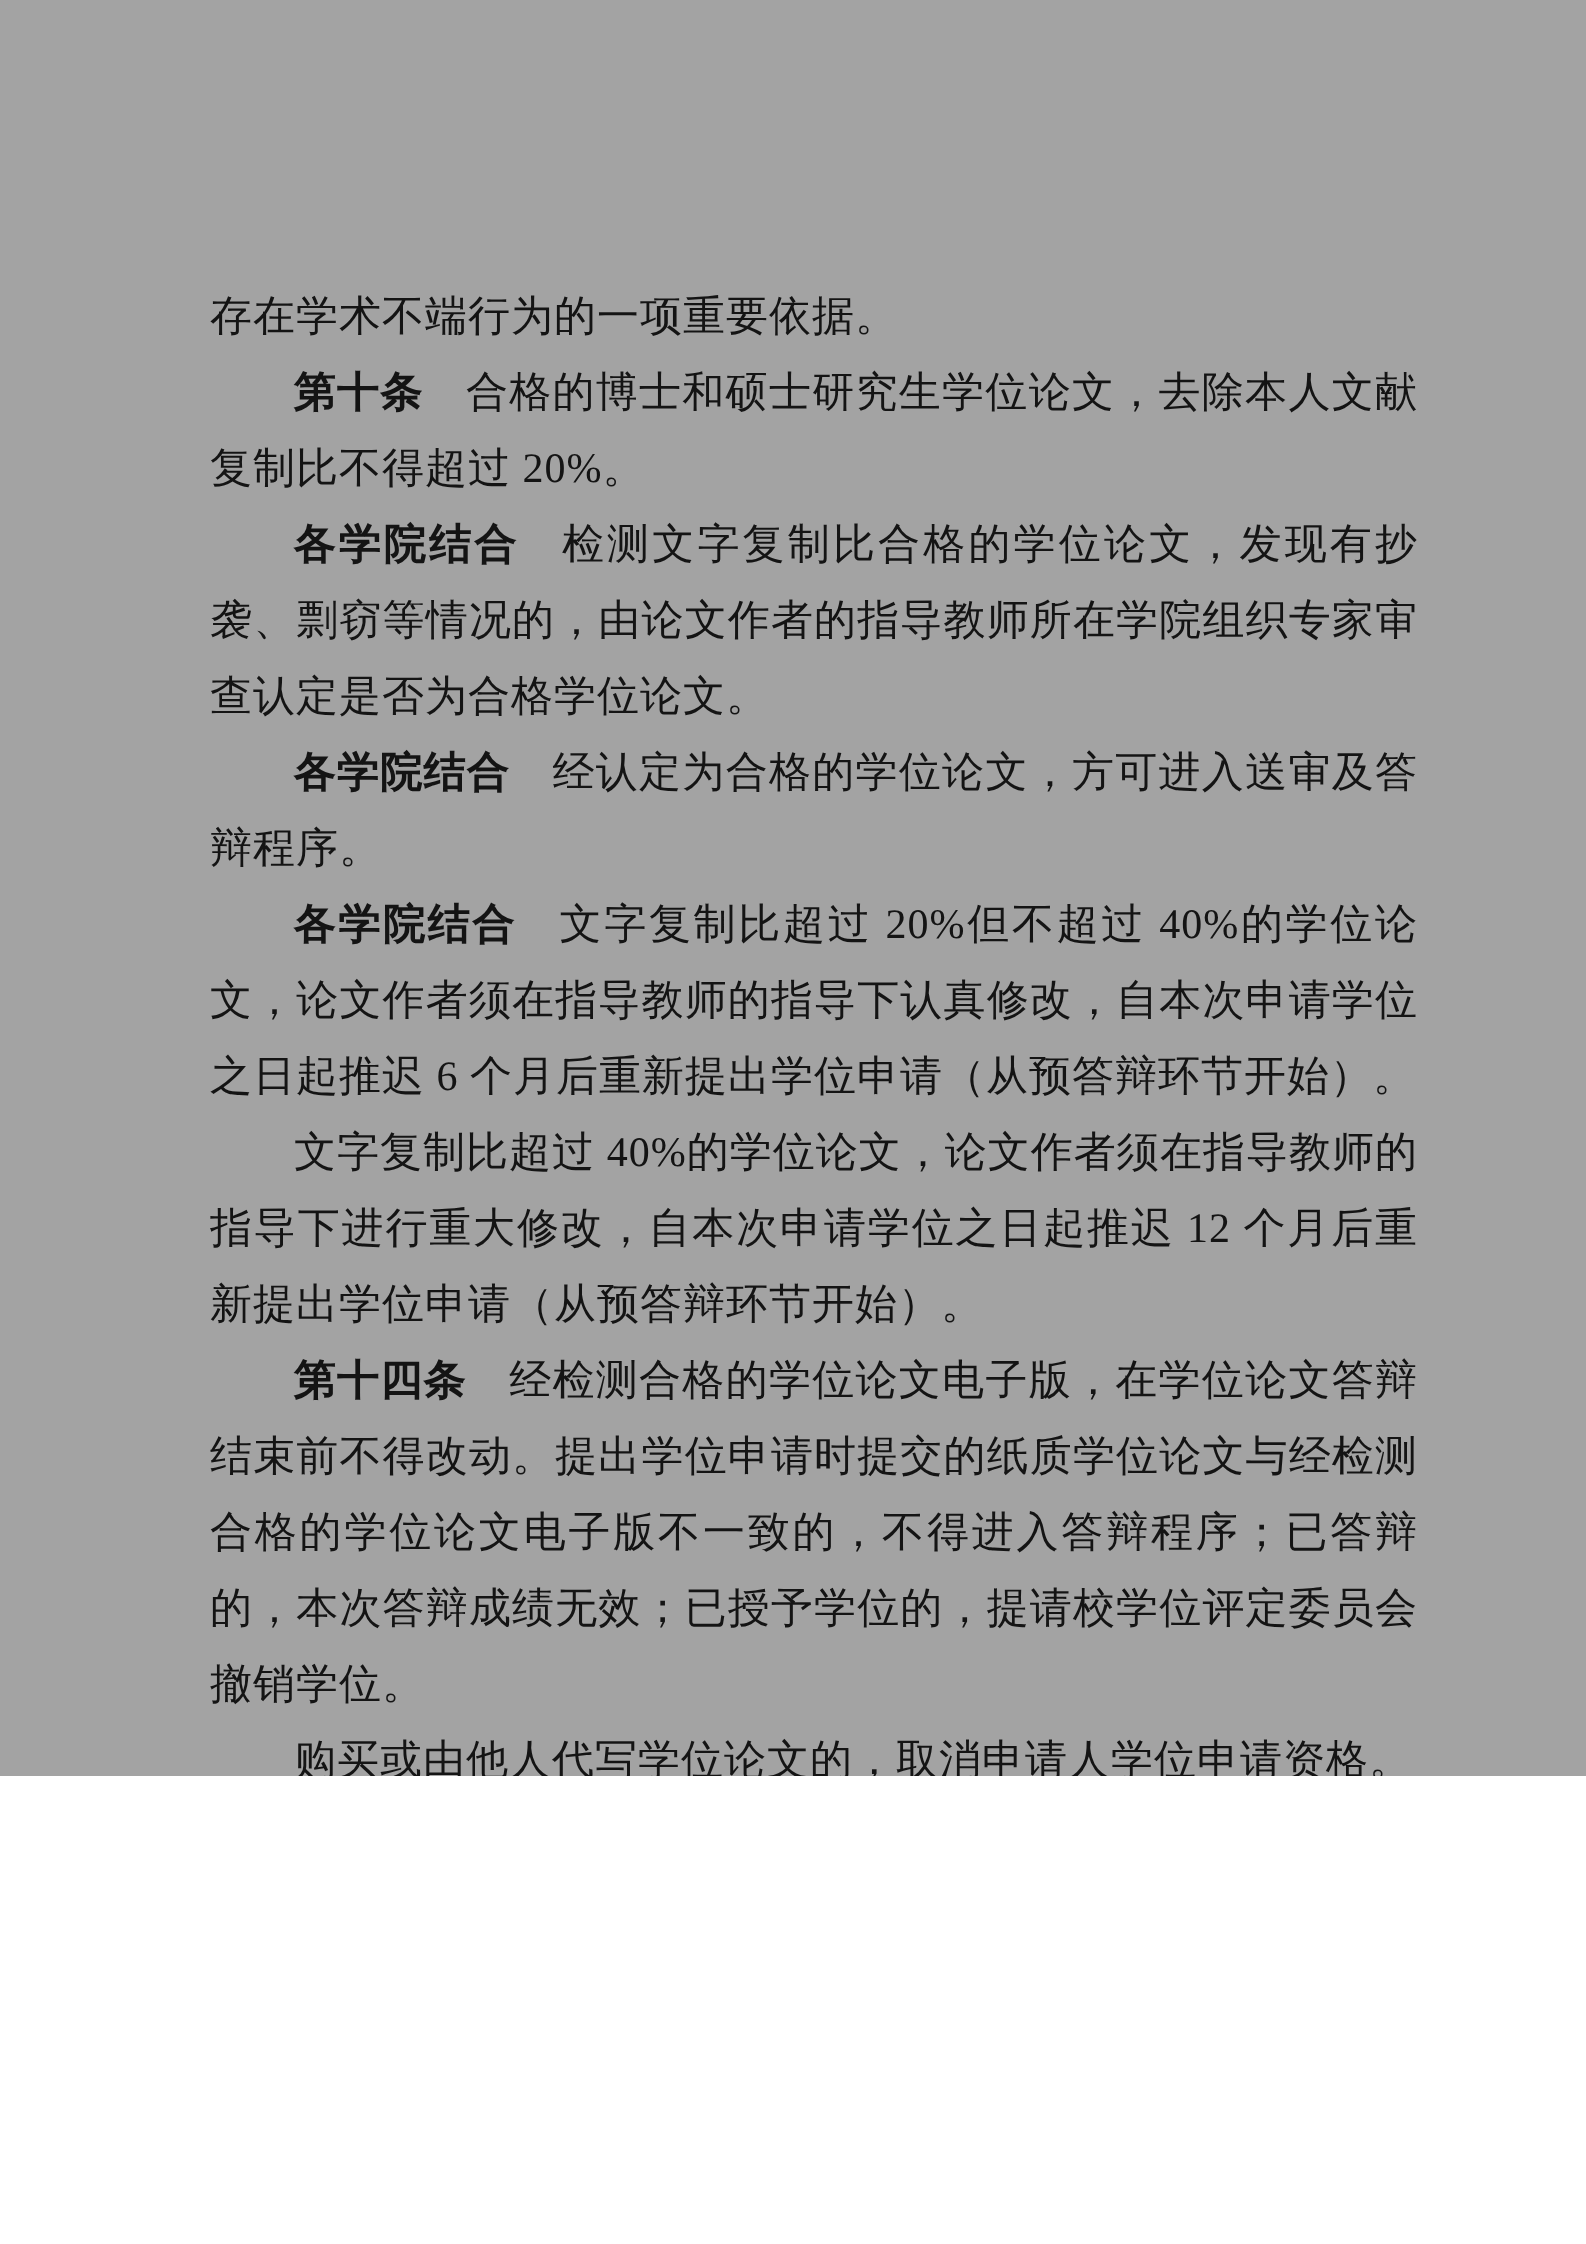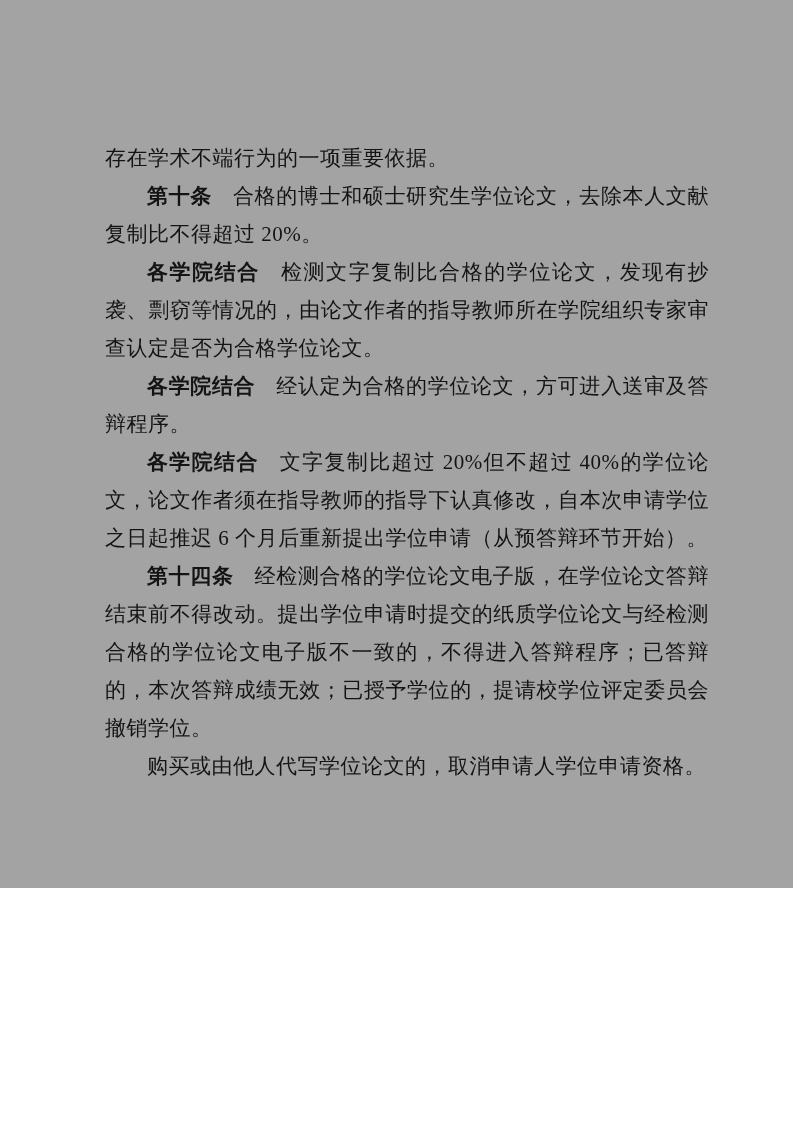--- a/index.html
+++ b/index.html
@@ -52,17 +52,18 @@
 </head>
 <body>
 
 <div class="page">
   <div class="doc-body">
       <p class="para no-indent"><span>存在学术不端行为的一项重要依据。</span></p>
       <p class="para"><b class="term">第十条</b><span>合格的博士和硕士研究生学位论文，去除本人文献复制比不得超过 20%。</span></p>
       <p class="para"><b class="term">各学院结合</b><span>检测文字复制比合格的学位论文，发现有抄袭、剽窃等情况的，由论文作者的指导教师所在学院组织专家审查认定是否为合格学位论文。</span></p>
       <p class="para"><b class="term">各学院结合</b><span>经认定为合格的学位论文，方可进入送审及答辩程序。</span></p>
       <p class="para"><b class="term">各学院结合</b><span>文字复制比超过 20%但不超过 40%的学位论文，论文作者须在指导教师的指导下认真修改，自本次申请学位之日起推迟 6 个月后重新提出学位申请（从预答辩环节开始）。</span></p>
+      <p class="para"><span>文字复制比超过 40%的学位论文，论文作者须在指导教师的指导下进行重大修改，自本次申请学位之日起推迟 12 个月后重新提出学位申请（从预答辩环节开始）。</span></p>
       <p class="para"><b class="term">第十四条</b><span>经检测合格的学位论文电子版，在学位论文答辩结束前不得改动。提出学位申请时提交的纸质学位论文与经检测合格的学位论文电子版不一致的，不得进入答辩程序；已答辩的，本次答辩成绩无效；已授予学位的，提请校学位评定委员会撤销学位。</span></p>
       <p class="para"><span>购买或由他人代写学位论文的，取消申请人学位申请资格。</span></p>
     </div>
   <div class="footer-pagenum">— 4 —</div>
 </div>
 
 </body></html>

